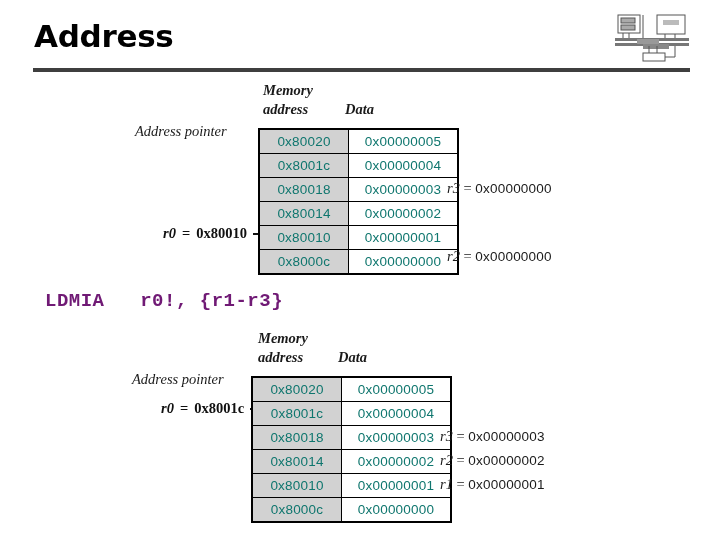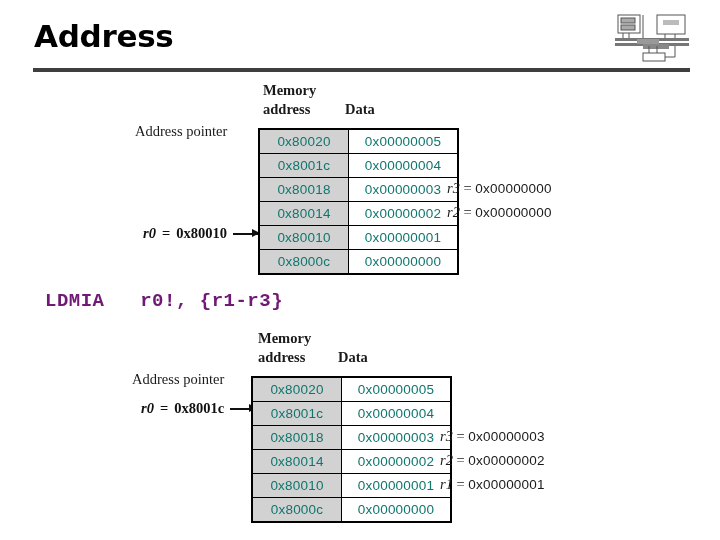--- a/index.html
+++ b/index.html
@@ -50,20 +50,21 @@
     position: absolute;
   }
   .fig-headers {
     position: relative;
     height: 44px;
   }
   .hdr {
     position: absolute;
     color: #1a1a1a;
     font-family: "Liberation Serif", serif;
+    font-style: italic;
   }
   .hdr-addr-pointer {
     font-size: 14.5px;
     font-weight: 400;
     margin-top: 20px;
   }
   .hdr-mem {
     font-size: 14.5px;
     font-weight: bold;
     line-height: 1.22;
@@ -103,20 +104,21 @@
   .ptr-label {
     position: absolute;
     font-family: "Liberation Serif", serif;
     font-size: 14.5px;
     font-weight: bold;
     color: #101010;
     white-space: nowrap;
     display: flex;
     align-items: center;
     gap: 6px;
+    margin-left: 20px;
   }
   .ptr-label .reg {
     font-style: italic;
   }
   .arrow {
     display: inline-block;
     position: relative;
     width: 26px;
     height: 2px;
     background: #101010;
@@ -238,21 +240,21 @@
         <td class="cell-addr">0x80010</td>
         <td class="cell-data">0x00000001</td>
       </tr>
       <tr>
         <td class="cell-addr">0x8000c</td>
         <td class="cell-data">0x00000000</td>
       </tr>
     </tbody>
   </table>
 
-  <div class="reg-list" style="left:447px; top:98px;">
+  <div class="reg-list" style="left:447px; top:98px;gap:44px;">
     <div class="reg-row">
       <span class="rname">r3</span>
       <span>=</span>
       <span class="rval">0x00000000</span>
     </div>
     <div class="reg-row">
       <span class="rname">r2</span>
       <span>=</span>
       <span class="rval">0x00000000</span>
     </div>

